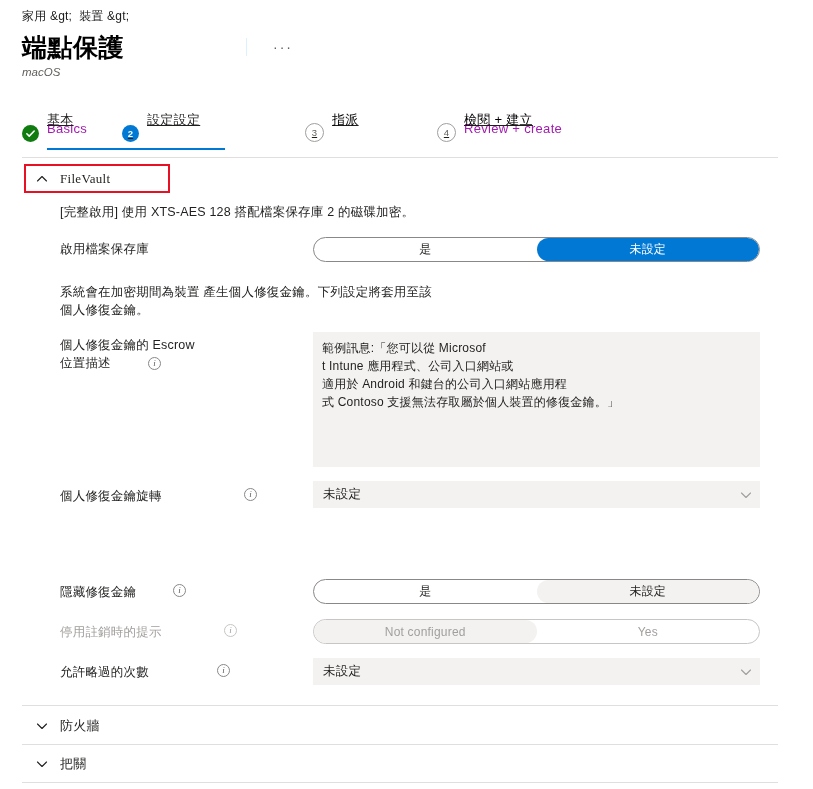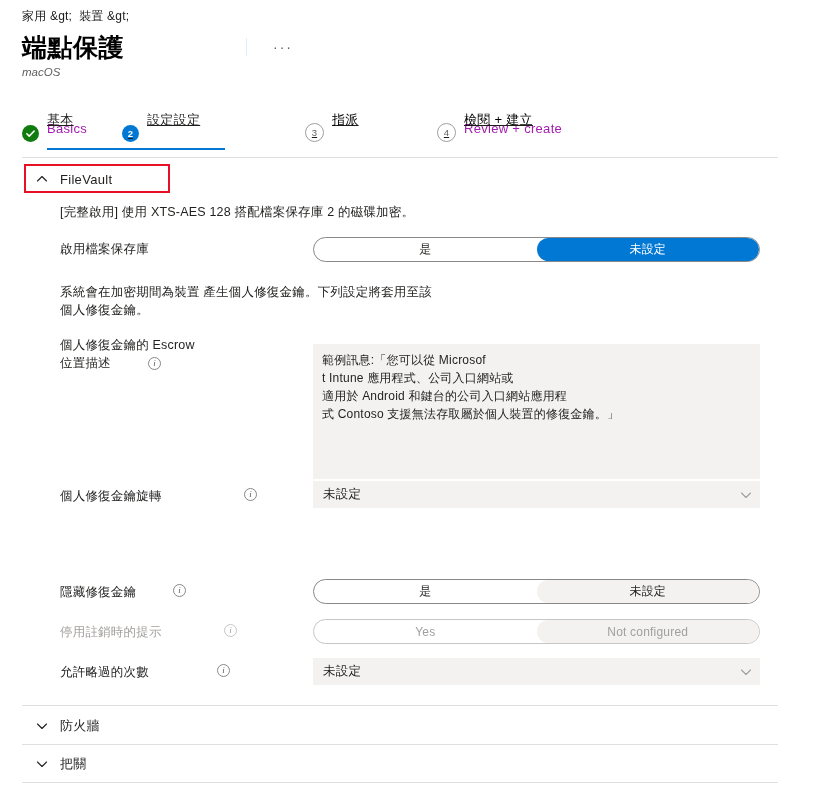--- a/index.html
+++ b/index.html
@@ -356,21 +356,21 @@
     <div class="step-labels">
       <span class="step-cn">檢閱 + 建立</span>
       <span class="step-en">Review + create</span>
     </div>
   </div>
 
 </div>
 <div class="steps-rule"></div>
 
 <div class="section-hl"></div>
-<div class="section-head" style="left:36px; top:165px;">
+<div class="section-head" style="left:36px; top:165px;font-family:Liberation Serif, serif;">
   <span class="chev">
     <svg width="12" height="12" viewBox="0 0 12 12" aria-hidden="true">
       <path d="M1.5 8 L6 3.5 L10.5 8" stroke="#201f1e" stroke-width="1.1" fill="none" stroke-linecap="round" stroke-linejoin="round"></path>
     </svg>
   </span>
   <span class="sec-label">FileVault</span>
 </div>
 
 <div class="desc" style="left:60px; top:203px; width:700px;">[完整啟用]  使用 XTS-AES 128 搭配檔案保存庫  2 的磁碟加密。</div>
 
@@ -379,21 +379,21 @@
   <div class="pill-opt">是</div>
   <div class="pill-opt sel-blue">未設定</div>
 </div>
 
 <div class="desc" style="left:60px; top:283px; width:700px;">系統會在加密期間為裝置 產生個人修復金鑰。下列設定將套用至該</div>
 <div class="desc" style="left:60px; top:301px; width:700px;">個人修復金鑰。</div>
 
 <div class="row-label" style="left:60px; top:337px;">個人修復金鑰的 Escrow</div>
 <div class="row-label" style="left:60px; top:355px;">位置描述</div>
 <div class="info-icon" style="left:148px; top:357px;">i</div>
-<textarea class="textbox" style="left: 313px; top: 332px; width: 447px; height: 135px; margin-top: 12px;">範例訊息:「您可以從 Microsof
+<textarea class="textbox" style="left: 313px; top: 332px; width: 447px; height: 135px;">範例訊息:「您可以從 Microsof
 t Intune 應用程式、公司入口網站或
 適用於 Android 和鍵台的公司入口網站應用程
 式 Contoso 支援無法存取屬於個人裝置的修復金鑰。」</textarea>
 
 <div class="row-label" style="left:60px; top:488px;">個人修復金鑰旋轉</div>
 <div class="info-icon" style="left:244px; top:488px;">i</div>
 <div class="dropdown" style="left:313px; top:481px; width:447px;">
   <span class="dd-val">未設定</span>
   <span class="dd-chev">
     <svg width="12" height="12" viewBox="0 0 12 12" aria-hidden="true">
@@ -405,22 +405,22 @@
 <div class="row-label" style="left:60px; top:584px;">隱藏修復金鑰</div>
 <div class="info-icon" style="left:173px; top:584px;">i</div>
 <div class="pill" style="left:313px; top:579px; width:447px;">
   <div class="pill-opt">是</div>
   <div class="pill-opt sel-gray">未設定</div>
 </div>
 
 <div class="row-label dim" style="left:60px; top:624px;">停用註銷時的提示</div>
 <div class="info-icon" style="left:224px; top:624px; border-color:#c8c6c4; color:#a19f9d;">i</div>
 <div class="pill disabled" style="left:313px; top:619px; width:447px;">
+  <div class="pill-opt sel-gray">Not configured</div>
   <div class="pill-opt">Yes</div>
-  <div class="pill-opt sel-gray">Not configured</div>
 </div>
 
 <div class="row-label" style="left:60px; top:664px;">允許略過的次數</div>
 <div class="info-icon" style="left:217px; top:664px;">i</div>
 <div class="dropdown" style="left:313px; top:658px; width:447px;">
   <span class="dd-val">未設定</span>
   <span class="dd-chev">
     <svg width="12" height="12" viewBox="0 0 12 12" aria-hidden="true">
       <path d="M1.5 4 L6 8.5 L10.5 4" stroke="#a19f9d" stroke-width="1.1" fill="none" stroke-linecap="round" stroke-linejoin="round"></path>
     </svg>

